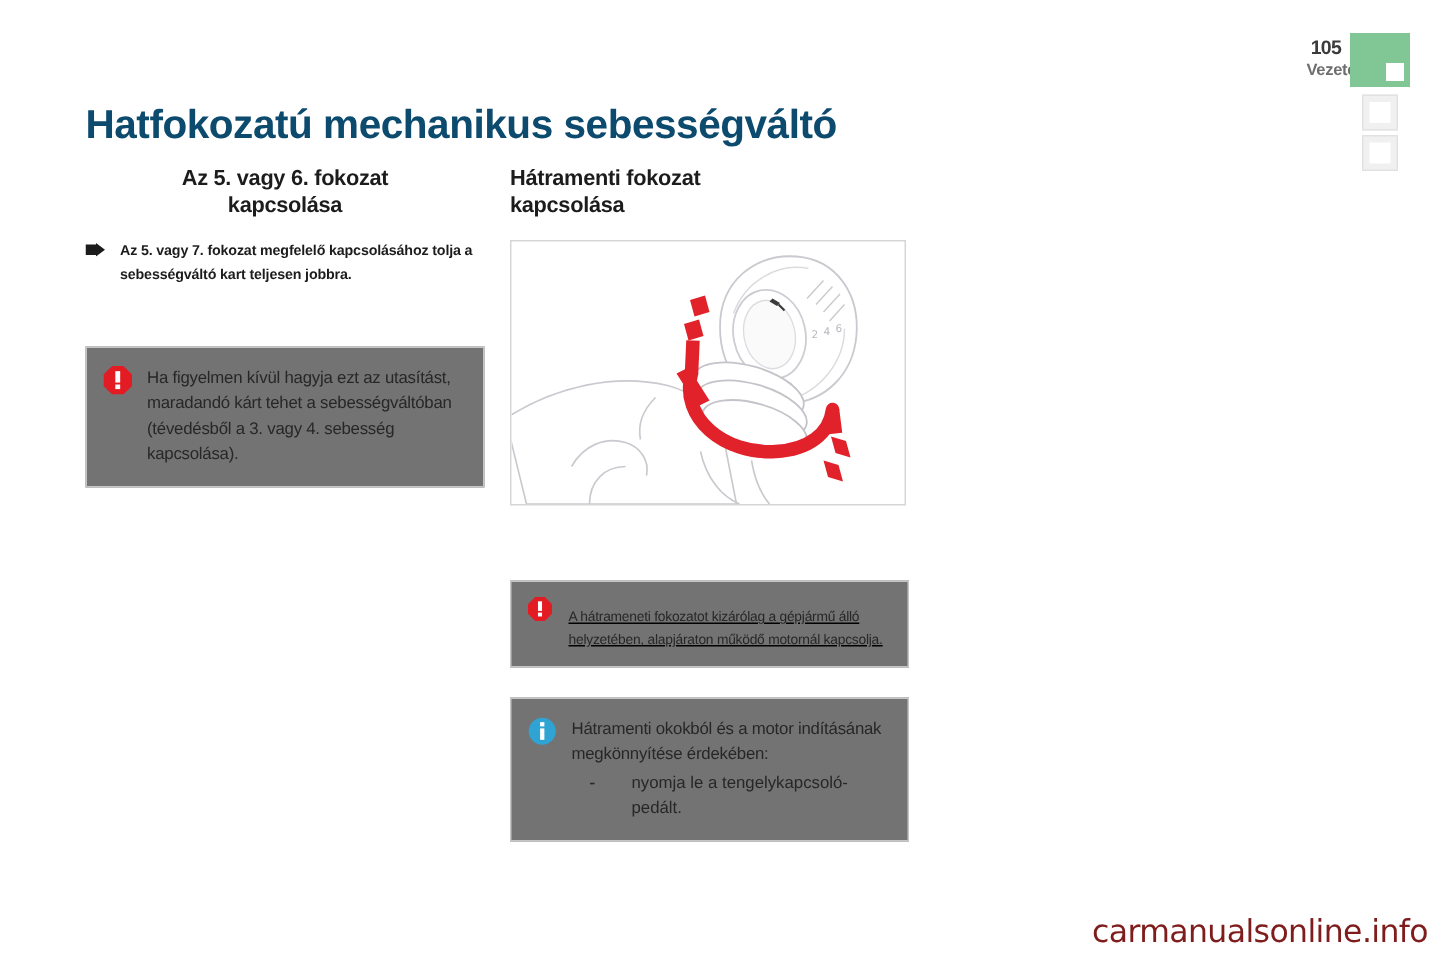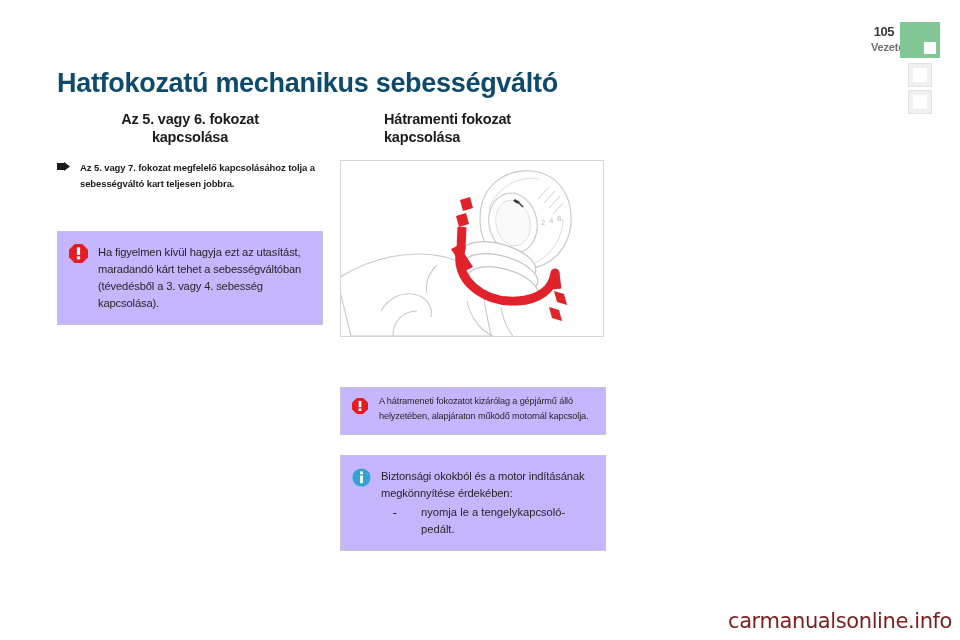--- a/index.html
+++ b/index.html
@@ -105,37 +105,37 @@
     width: 14px; height: 9px;
     color: #1c1c1c;
     font-size: 11px;
     line-height: 9px;
   }
   .bullet-glyph svg { display: block; }
 
   
   .note-box {
     position: relative;
-    background: #c4b5fd;
+    background: #737373;
     border: 1px solid #c6c6c6;
     padding: 12px 12px 12px 40px;
   }
   .note-box .note-icon {
     position: absolute;
     left: 11px; top: 12px;
     width: 19px; height: 19px;
   }
   .note-box .note-text {
     font-size: 11.2px;
     color: #272727;
     line-height: 1.52;
     letter-spacing: -0.15px;
   }
   .note-box.small .note-text { font-size: 9.2px; line-height: 1.6; }
-  .note-box.small { padding: 6px 10px 10px 38px; }
+  .note-box.small { padding: 16px 10px 10px 38px; text-decoration: underline; }
   .note-box.small .note-icon { top: 10px; width: 16px; height: 16px; }
 
   .note-list { list-style: none; margin-top: 2px; }
   .note-list li {
     position: relative;
     padding-left: 40px;
     font-size: 11.2px;
     color: #272727;
     line-height: 1.52;
   }
@@ -212,21 +212,21 @@
           <rect x="8.3" y="13" width="3.4" height="3.2" fill="#ffffff"></rect>
         </svg>
       </span>
       <div class="note-text">Ha figyelmen kívül hagyja ezt az utasítást, maradandó kárt tehet a sebességváltóban (tévedésből a 3. vagy 4. sebesség kapcsolása).</div>
     </div>
 
   </div>
 
   <div id="col-right" class="column">
 
-    <div class="section-heading" style="white-space: pre-line; margin-left: 44px;">Hátramenti fokozat
+    <div class="section-heading" style="white-space: pre-line;">Hátramenti fokozat
 kapcsolása</div>
 
     <div id="illustration">
       <svg width="262" height="175" viewBox="0 0 262 175">
         <rect width="262" height="175" fill="#ffffff"></rect>
         <g fill="none" stroke="#c9c9cf" stroke-width="1.1">
 
           <path d="M-4 118 C 30 96, 70 88, 104 96 C 120 100, 132 110, 140 124
                    L 150 175 L 10 175 Z"></path>
           <path d="M40 150 C 48 136, 62 130, 76 134 C 86 137, 92 146, 90 156"></path>
@@ -307,21 +307,21 @@
     <div class="gap-20"></div>
 
     <div class="note-box">
       <span class="note-icon">
         <svg width="19" height="19" viewBox="0 0 20 20">
           <circle cx="10" cy="10" r="9.5" fill="#2ea3d4"></circle>
           <rect x="8.5" y="8" width="3" height="8" fill="#ffffff"></rect>
           <rect x="8.5" y="3.6" width="3" height="3" fill="#ffffff"></rect>
         </svg>
       </span>
-      <div class="note-text">Biztonsági okokból és a motor indításának megkönnyítése érdekében:</div>
+      <div class="note-text">Hátramenti okokból és a motor indításának megkönnyítése érdekében:</div>
       <ul class="note-list">
         <li>
           <span class="dash">-</span>
         </li>
         <li>
           <span class="dash">-</span>
           <span>nyomja le a tengelykapcsoló-pedált.</span>
         </li>
       </ul>
     </div>

